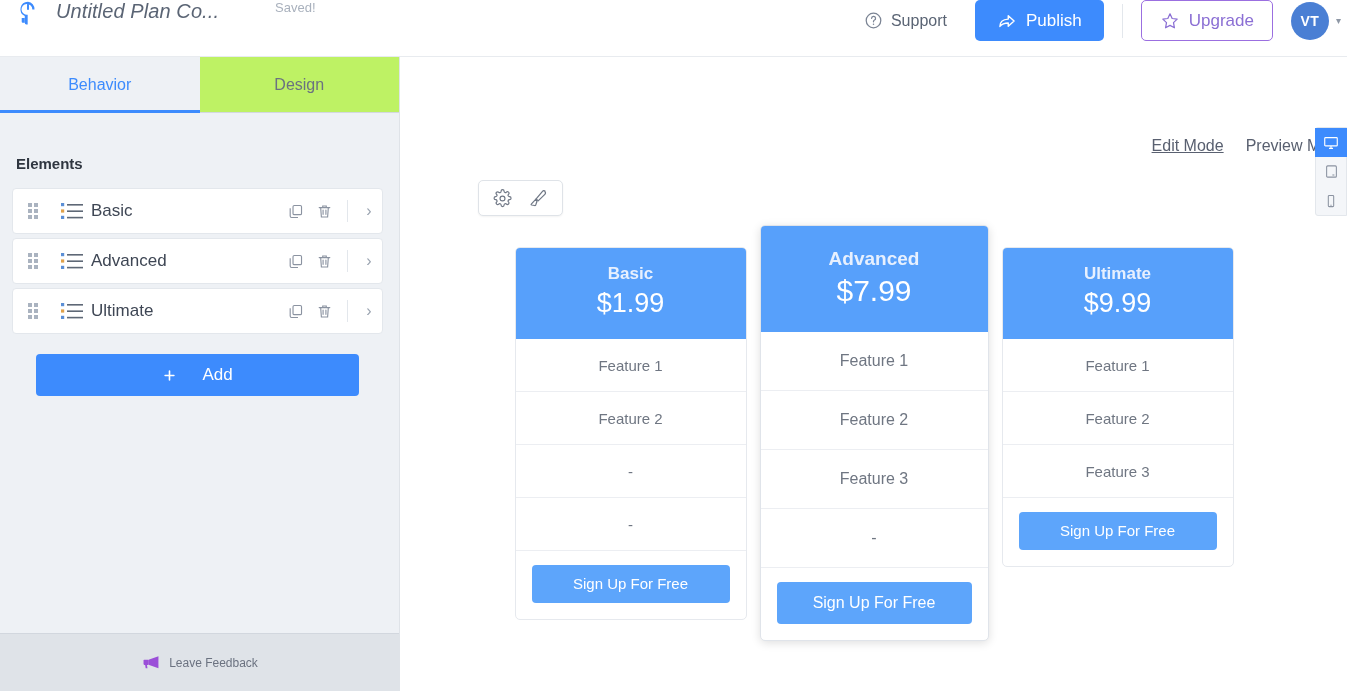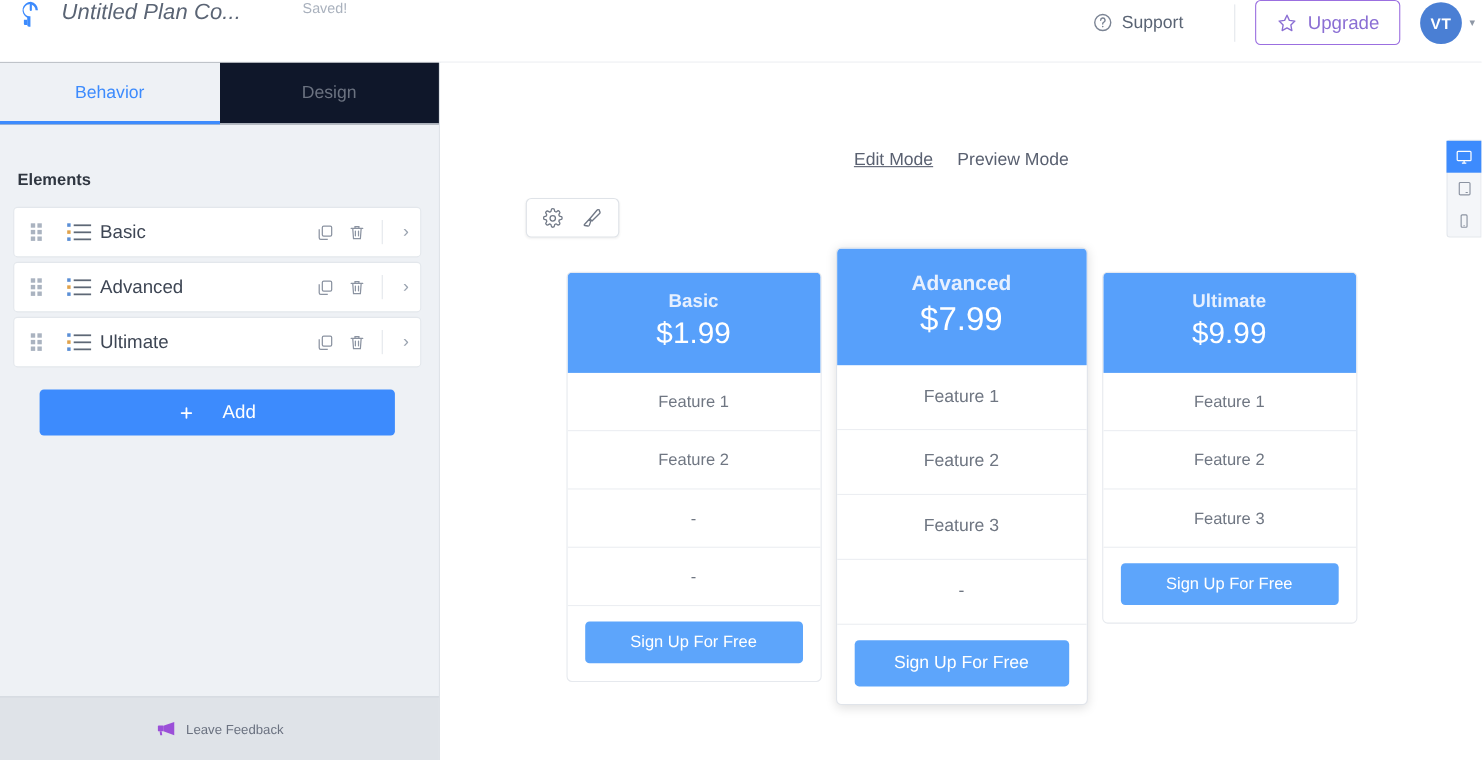--- a/index.html
+++ b/index.html
@@ -49,21 +49,21 @@
     margin-left: 18px; cursor: pointer;
   }
   .caret-edge { margin-left: 7px; color: #8e97a5; font-size: 10px; }
 
   
   .sidebar {
     position: absolute; left: 0; top: 57px; width: 400px; height: 634px;
     background: #eef1f5; border-right: 1px solid #dfe3e8;
     display: flex; flex-direction: column;
   }
-  .tabs { display: flex; height: 56px; background: #0f172a; }
+  .tabs { display: flex; height: 56px; background: #bef264; }
   .tab {
     flex: 1; display: flex; align-items: center; justify-content: center;
     font-size: 16px; color: #6b7280; cursor: pointer; position: relative;
   }
   .tab.active { background: #eef1f5; color: #3d8bfd; }
   .tab.active::after {
     content: ""; position: absolute; left: 0; right: 0; bottom: 0;
     height: 3px; background: #3d8bfd;
   }
   .tab:not(.active) { border-bottom: 1px solid #d3d8df; }
@@ -95,21 +95,21 @@
     display: flex; align-items: center; justify-content: center; gap: 9px;
     font-size: 12px; color: #6b7280; cursor: pointer;
   }
 
   
   .canvas {
     position: absolute; left: 401px; top: 57px; width: 946px; height: 634px;
     background: #fff; overflow: hidden;
   }
   .mode-row {
-    display: flex; justify-content: center; gap: 22px; margin-top: 80px;
+    display: flex; justify-content: flex-end; gap: 22px; margin-top: 80px;
     font-size: 16px; color: #596070;
   }
   .mode { cursor: pointer; }
   .mode.active { text-decoration: underline; }
 
   .float-tools {
     position: absolute; left: 77px; top: 123px;
     display: flex; align-items: center; gap: 8px;
     background: #fff; border: 1px solid #dfe3e8; border-radius: 5px;
     padding: 5px 10px; box-shadow: 0 1px 2px rgba(0,0,0,.05);
@@ -181,20 +181,26 @@
     <div class="topbar-right">
       <div class="support-btn">
         <svg width="19" height="19" viewBox="0 0 24 24" fill="none" stroke="#7b8494" stroke-width="1.6">
           <circle cx="12" cy="12" r="9.2"></circle>
           <path d="M9.6 9.3a2.5 2.5 0 1 1 3.3 2.4c-.6.25-.9.8-.9 1.5v.4" stroke-linecap="round"></path>
           <circle cx="12" cy="16.6" r=".95" fill="#7b8494" stroke="none"></circle>
         </svg>
         <span>Support</span>
       </div>
 
+      <div class="publish-btn">
+        <svg width="20" height="20" viewBox="0 0 24 24" fill="none" stroke="#ffffff" stroke-width="1.7" stroke-linecap="round" stroke-linejoin="round">
+          <path d="M3.5 18.5c0-6 4.5-8.6 10-8.8V5.6l7 6.4-7 6.4v-4.1c-4.6 0-7.7 1.3-10 4.2z"></path>
+        </svg>
+        <span>Publish</span>
+      </div>
 
       <div class="vdivider"></div>
 
       <div class="upgrade-btn">
         <svg width="20" height="20" viewBox="0 0 24 24" fill="none" stroke="#8b6fd4" stroke-width="1.5" stroke-linejoin="round">
           <path d="M12 3.4l2.6 5.6 6 .8-4.4 4.2 1.1 6.1-5.3-2.9-5.3 2.9 1.1-6.1L3.4 9.8l6-.8z"></path>
         </svg>
         <span>Upgrade</span>
       </div>
 

